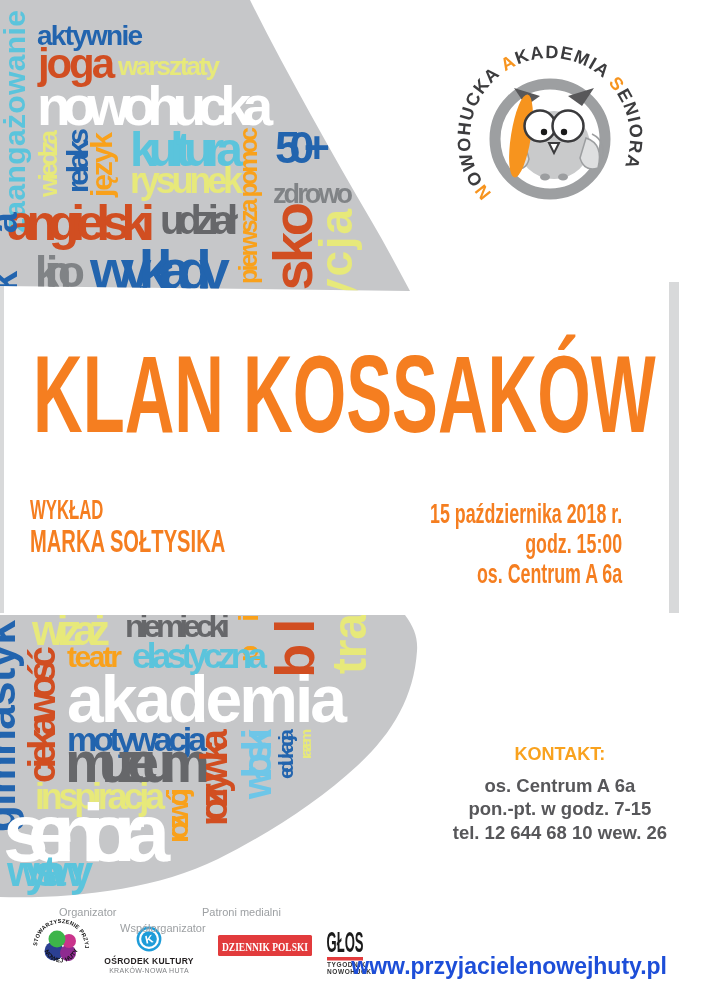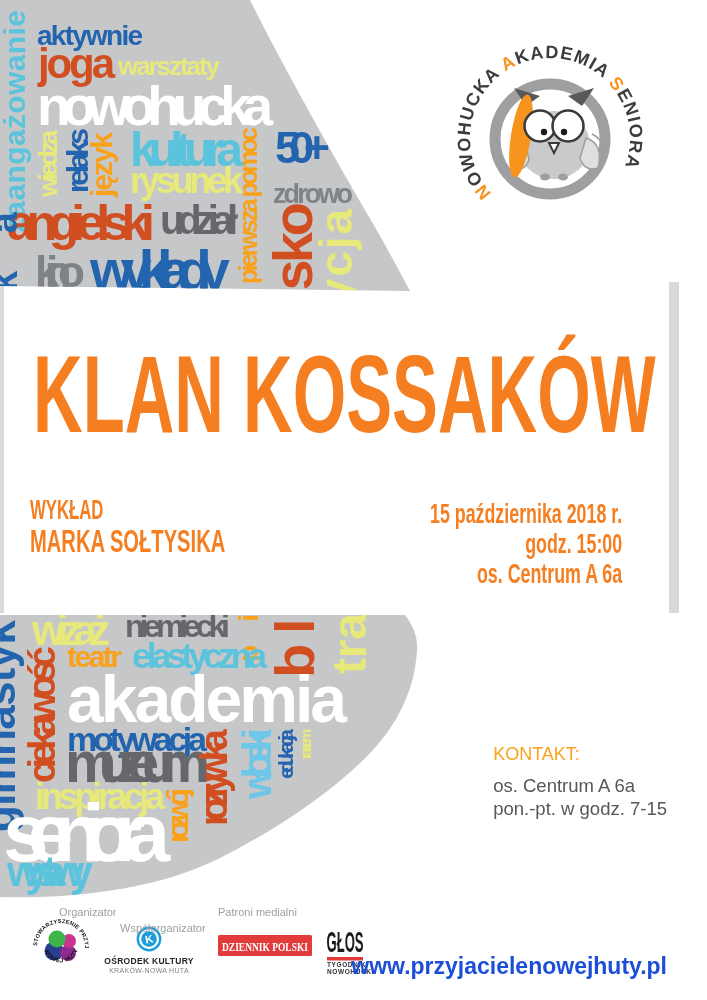--- a/index.html
+++ b/index.html
@@ -7,27 +7,27 @@
           font-family:"Liberation Sans",sans-serif;}
   #cloudsvg{position:absolute;left:0;top:0;}
   .condL{position:absolute;white-space:nowrap;font-weight:bold;color:#F57E20;
          transform-origin:left top;}
   .condR{position:absolute;white-space:nowrap;font-weight:bold;color:#F57E20;
          text-align:right;transform-origin:right top;}
   #title{left:33px;top:339px;font-size:110px;line-height:1;transform:scaleX(0.625);}
   #lect-label{left:30px;top:497px;font-size:27px;line-height:1;transform:scaleX(0.62);}
   #lect-speaker{left:30px;top:525px;font-size:32px;line-height:1;transform:scaleX(0.63);}
   #event{right:70px;top:499px;font-size:27px;line-height:30px;transform:scaleX(0.66);}
-  #contact{position:absolute;right:25px;top:743px;text-align:left;
-           font-weight:normal;color:#57575A;font-size:18.5px;line-height:23.5px;}
+  #contact{position:absolute;right:25px;top:743px;text-align:center;
+           font-weight:bold;color:#57575A;font-size:18.5px;line-height:23.5px;}
   #contact .khead{color:#F9A21E;font-size:18px;margin-bottom:7px;}
   #website{position:absolute;right:25px;top:955px;font-weight:bold;color:#1d4ed8;
            font-size:23px;line-height:1;}
   .flabel{position:absolute;top:906px;font-size:11px;color:#9DA0A3;}
-  #flabel-org{left:40px;margin-left:19px;} #flabel-coorg{left:120px;margin-top:16px;} #flabel-patron{left:218px;}
+  #flabel-org{left:40px;margin-left:19px;} #flabel-coorg{left:120px;margin-top:16px;} #flabel-patron{left:202px;}
 </style>
 </head>
 <body>
 
 <div id="poster">
 
   <svg id="cloudsvg" width="707" height="1000" viewBox="0 0 707 1000" font-family="Liberation Sans, sans-serif" font-weight="bold">
     <defs>
       <clipPath id="clipTop">
         <path d="M0,0 L250,0 C285,70 330,150 372,222 C385,244 397,267 410,291 L0,286 Z"></path>
@@ -172,20 +172,21 @@
   <div id="event" class="condR">
     <div>15 października 2018 r.</div>
     <div>godz. 15:00</div>
     <div>os. Centrum A 6a</div>
   </div>
 
   <div id="contact">
     <div class="khead">KONTAKT:</div>
     <div>os. Centrum A 6a</div>
     <div>pon.-pt. w godz. 7-15</div>
+    <div>tel. 12 644 68 10 wew. 26</div>
   </div>
 
   <div class="flabel" id="flabel-org">Organizator</div>
   <div class="flabel" id="flabel-coorg">Współorganizator</div>
   <div class="flabel" id="flabel-patron">Patroni medialni</div>
 
   <div id="website">www.przyjacielenowejhuty.pl</div>
 </div>
 
 </body></html>

